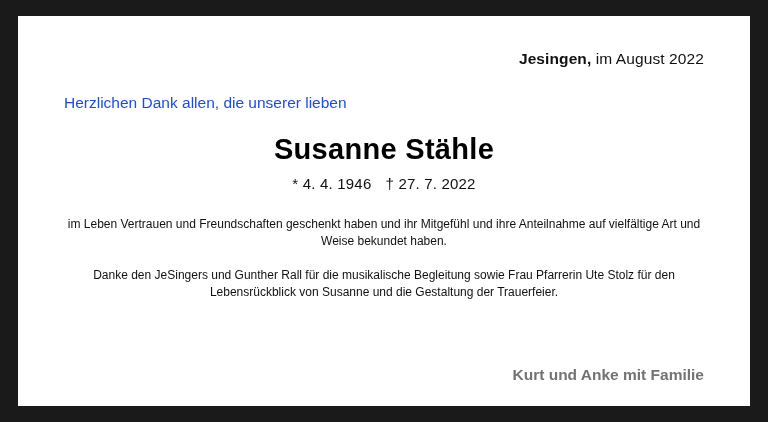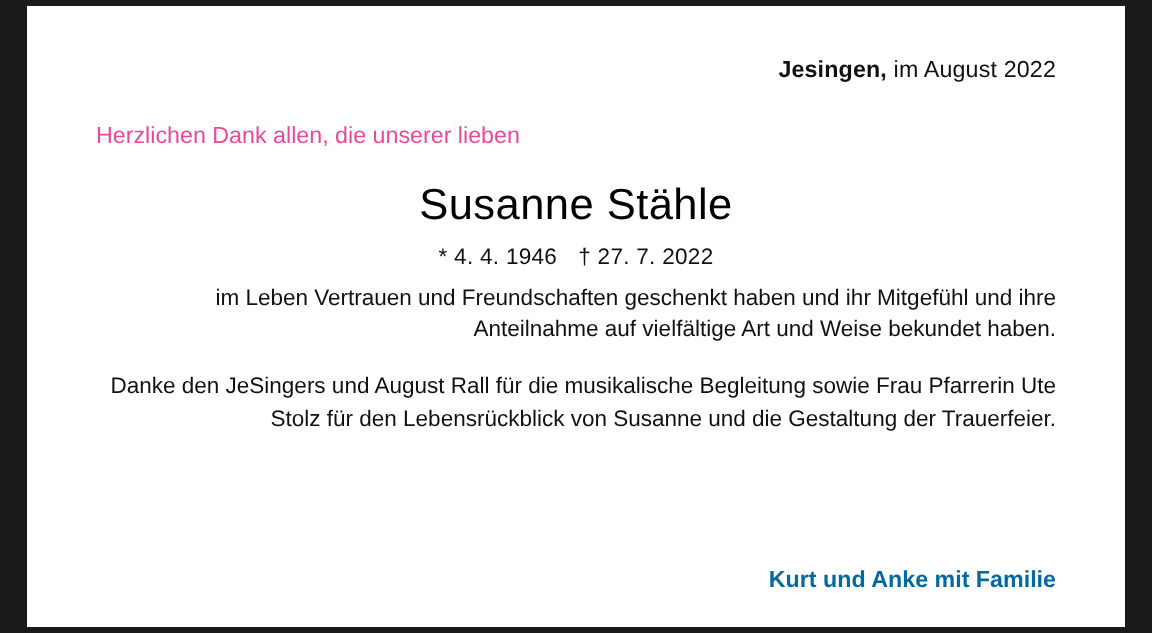--- a/index.html
+++ b/index.html
@@ -14,21 +14,21 @@
     overflow: hidden;
   }
   .obituary-frame {
     position: absolute;
     left: 0;
     top: 0;
     width: 768px;
     height: 422px;
     background: #1a1a1a;
     box-sizing: border-box;
-    padding: 4px 18px;
+    padding: 16px 18px;
   }
   .obituary-card {
     width: 100%;
     height: 100%;
     background: #ffffff;
     box-sizing: border-box;
     padding: 24px 46px 18px 46px;
     display: flex;
     flex-direction: column;
     position: relative;
@@ -39,64 +39,64 @@
     color: #111111;
     margin-top: 10px;
     margin-bottom: 0;
     letter-spacing: 0.1px;
   }
   .place-line .place {
     font-weight: bold;
   }
   .thanks-intro {
     font-size: 15.5px;
-    color: #ec4899;
+    color: #1d4ed8;
     margin-top: 26px;
     text-align: left;
   }
   .name-block {
     text-align: center;
     margin-top: 22px;
   }
   .deceased-name {
     font-size: 29px;
-    font-weight: normal;
+    font-weight: bold;
     color: #000000;
     letter-spacing: 0.3px;
     line-height: 1.1;
   }
   .dates-line {
     font-size: 15px;
     font-weight: normal;
     color: #111111;
     margin-top: 9px;
     letter-spacing: 0.2px;
   }
   .dates-line .sep {
     display: inline-block;
     width: 14px;
   }
   .body-text {
-    font-size: 15px;
+    font-size: 12px;
     color: #111111;
     line-height: 1.42;
-    margin-top: 8px;
-    text-align: right;
+    margin-top: 24px;
+    text-align: center;
   }
   .body-text p {
     margin: 0 0 17px 0;
   }
   .body-text p:last-child {
     margin-bottom: 0;
   }
   .signature {
     text-align: right;
     font-size: 15.5px;
     font-weight: bold;
-    color: #0369a1;
+    color: #737373;
     margin-top: auto;
     padding-bottom: 4px;
   }
 </style>
 </head>
 <body>
 
 <div class="obituary-frame">
   <div class="obituary-card">
 
@@ -108,19 +108,19 @@
 
     <div class="name-block">
       <div class="deceased-name">Susanne Stähle</div>
       <div class="dates-line">
         <span>* 4. 4. 1946</span><span class="sep"></span><span>† 27. 7. 2022</span>
       </div>
     </div>
 
     <div class="body-text">
       <p>im Leben Vertrauen und Freundschaften geschenkt haben und ihr Mitgefühl und ihre Anteilnahme auf vielfältige Art und Weise bekundet haben.</p>
-      <p>Danke den JeSingers und August Rall für die musikalische Begleitung sowie Frau Pfarrerin Ute Stolz für den Lebensrückblick von Susanne und die Gestaltung der Trauerfeier.</p>
+      <p>Danke den JeSingers und Gunther Rall für die musikalische Begleitung sowie Frau Pfarrerin Ute Stolz für den Lebensrückblick von Susanne und die Gestaltung der Trauerfeier.</p>
     </div>
 
     <div class="signature">Kurt und Anke mit Familie</div>
 
   </div>
 </div>
 
 </body></html>

